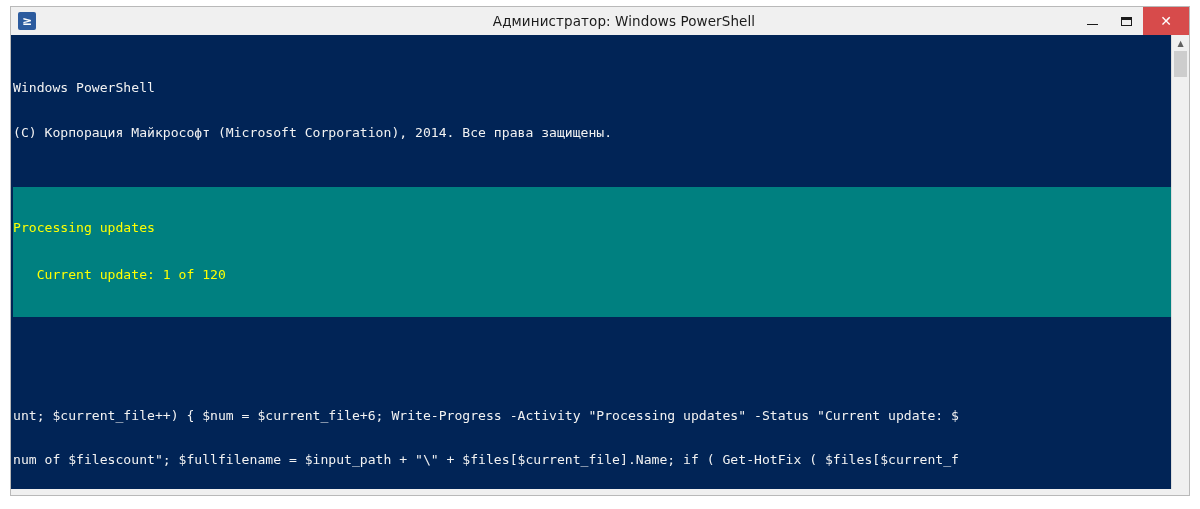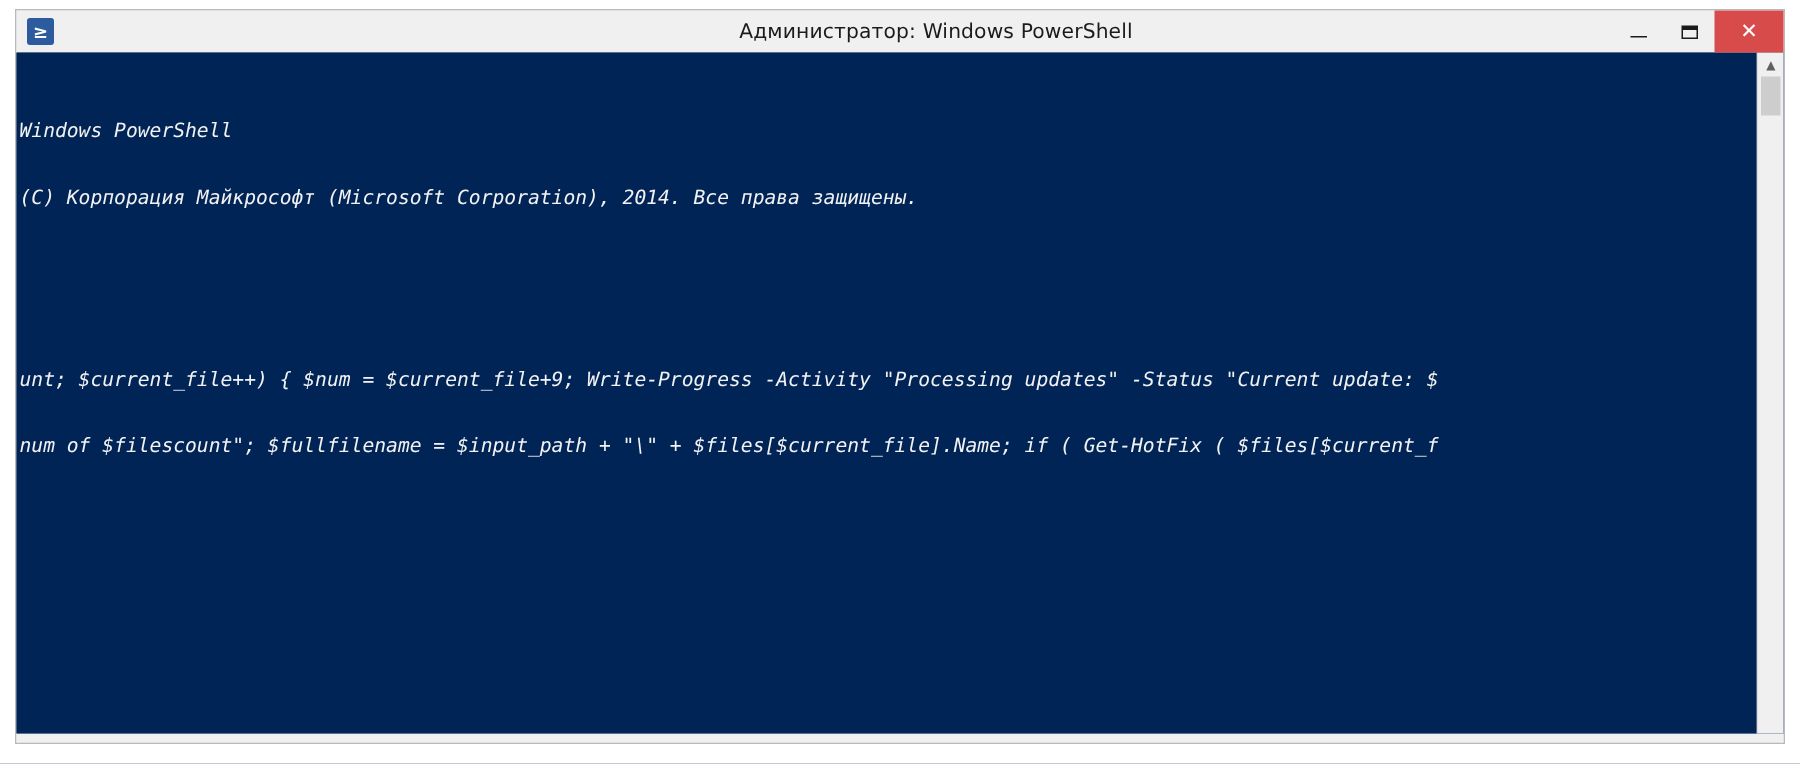--- a/index.html
+++ b/index.html
@@ -125,21 +125,20 @@
     background: #012456;
     position: relative;
     overflow: hidden;
     font-family: "DejaVu Sans Mono", monospace;
     font-size: 13.1px;
     line-height: 14.6px;
     color: #f2f2f2;
     padding: 2px 0 0 2px;
     white-space: pre;
     letter-spacing: 0px;
-    font-style: italic;
   }
   .line {
     white-space: pre;
     height: 14.6px;
     font-family: "DejaVu Sans Mono", monospace;
   }
   .line.h16 { height: 15.6px; }
 
   .progress-band {
     background: #008080;
@@ -211,24 +210,28 @@
       <div class="winbtn close">✕</div>
     </div>
   </div>
 
   <div class="console-wrap">
     <div class="console">
 
       <div class="line h16">Windows PowerShell</div>
       <div class="line h16">(C) Корпорация Майкрософт (Microsoft Corporation), 2014. Все права защищены.</div>
 
+      <div class="progress-band">
+        <div class="line">Processing updates</div>
+        <div class="line">   Current update: 1 of 120</div>
+      </div>
 
       <div class="spacer-4"></div>
 
-      <div class="line">unt; $current_file++) { $num = $current_file+9; Write-Progress -Activity "Processing updates" -Status "Current update: $</div>
+      <div class="line">unt; $current_file++) { $num = $current_file+6; Write-Progress -Activity "Processing updates" -Status "Current update: $</div>
       <div class="line">num of $filescount"; $fullfilename = $input_path + "\" + $files[$current_file].Name; if ( Get-HotFix ( $files[$current_f</div>
       
       
       
 
       
 
       
 
       

